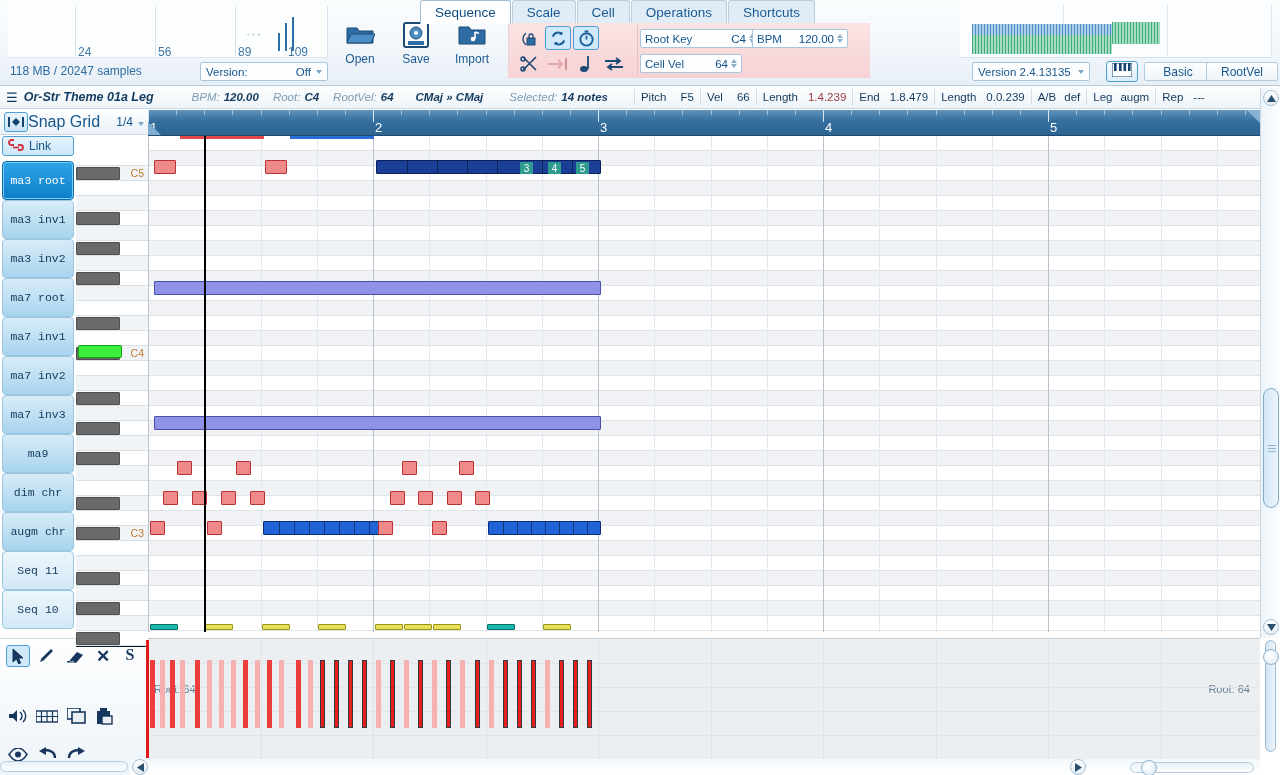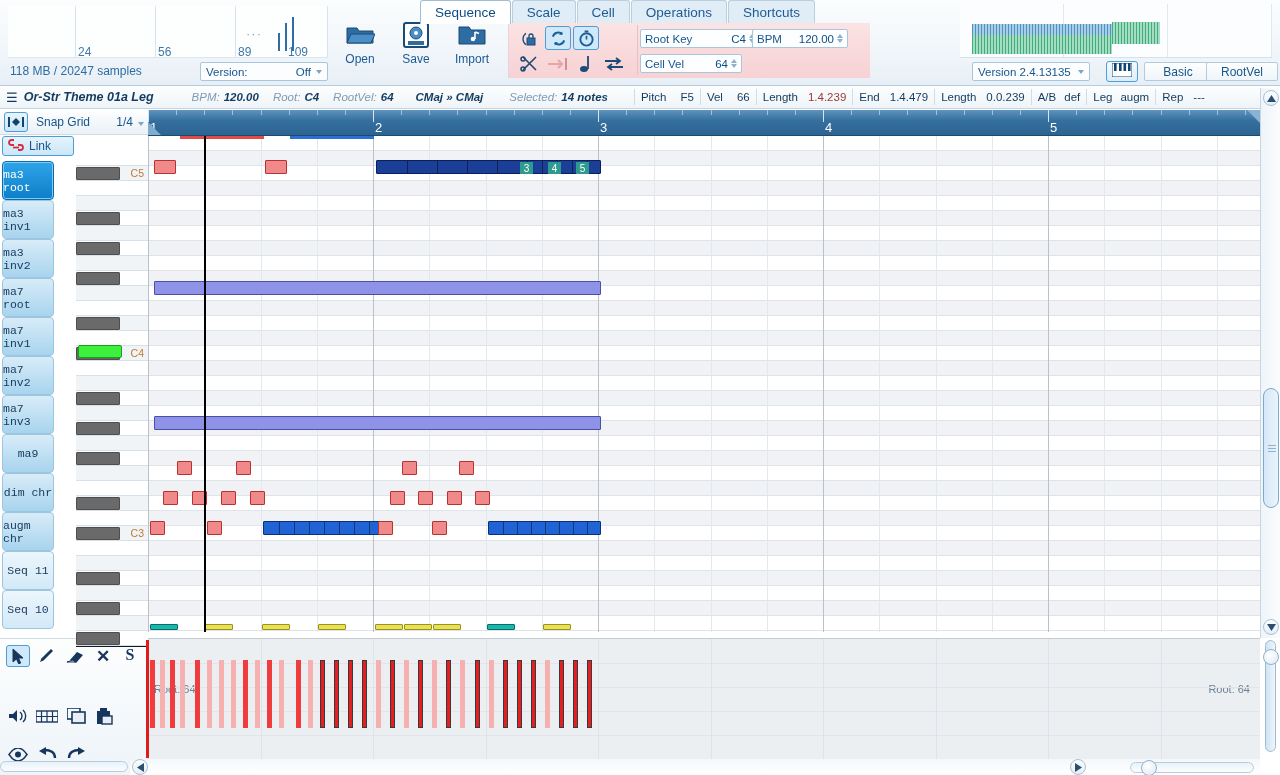--- a/index.html
+++ b/index.html
@@ -163,31 +163,31 @@
     position: absolute; left: 0; top: 110px; width: 148px; height: 25px;
     background: linear-gradient(to bottom,#fdfefe,#eaf1f7);
     border-bottom: 1px solid #cddbe6; display: flex; align-items: center;
   }
   .snap-ico {
     width: 24px; height: 20px; margin-left: 4px;
     background: linear-gradient(to bottom,#e8f4fd,#cbe5f8);
     border: 1px solid #4e9ed6; border-radius: 3px;
     display: flex; align-items: center; justify-content: center;
   }
-  .snap-txt { margin-left: 8px; font-size: 12px; color: #17568c; }
+  .snap-txt { margin-left: 0; font-size: 16px; color: #17568c; }
   .snap-val { margin-left: auto; margin-right: 4px; font-size: 12px; color: #17568c; }
 
   .link-btn {
     position: absolute; left: 2px; top: 136px; width: 72px; height: 20px;
     background: linear-gradient(to bottom,#e6f3fc,#cbe6f8);
     border: 1px solid #4e9ed6; border-radius: 3px;
     display: flex; align-items: center; font-size: 12px; color: #17568c;
   }
 
-  .seqlist { position: absolute; left: 2px; top: 161px; width: 52px; }
+  .seqlist { position: absolute; left: 2px; top: 161px; width: 72px; }
   .seq-item {
     height: 39px; margin-bottom: 0px;
     background: linear-gradient(to bottom,#d8ecf8,#a8d4ee);
     border: 1px solid #9cc6e0; border-radius: 4px;
     display: flex; align-items: center; justify-content: center;
     font-family: "Liberation Mono", monospace;
     font-size: 11.5px; color: #15395c;
   }
   .seq-item.sel {
     background: linear-gradient(to bottom,#2fa3e8,#0d7fc9);
@@ -535,21 +535,21 @@
     <span style="margin-left:14px;">66</span>
   </span>
   <span class="ib-sep"></span>
   <span class="ib-grp">
     <span>Length</span>
     <span style="margin-left:10px;color:#9b3a3a;">1.4.239</span>
   </span>
   <span class="ib-sep"></span>
   <span class="ib-grp">
     <span>End</span>
-    <span style="margin-left:10px;">1.4.479</span>
+    <span style="margin-left:10px;">1.8.479</span>
   </span>
   <span class="ib-sep"></span>
   <span class="ib-grp">
     <span>Length</span>
     <span style="margin-left:10px;">0.0.239</span>
   </span>
   <span class="ib-sep"></span>
   <span class="ib-grp">
     <span>A/B</span>
     <span style="margin-left:8px;">def</span>

